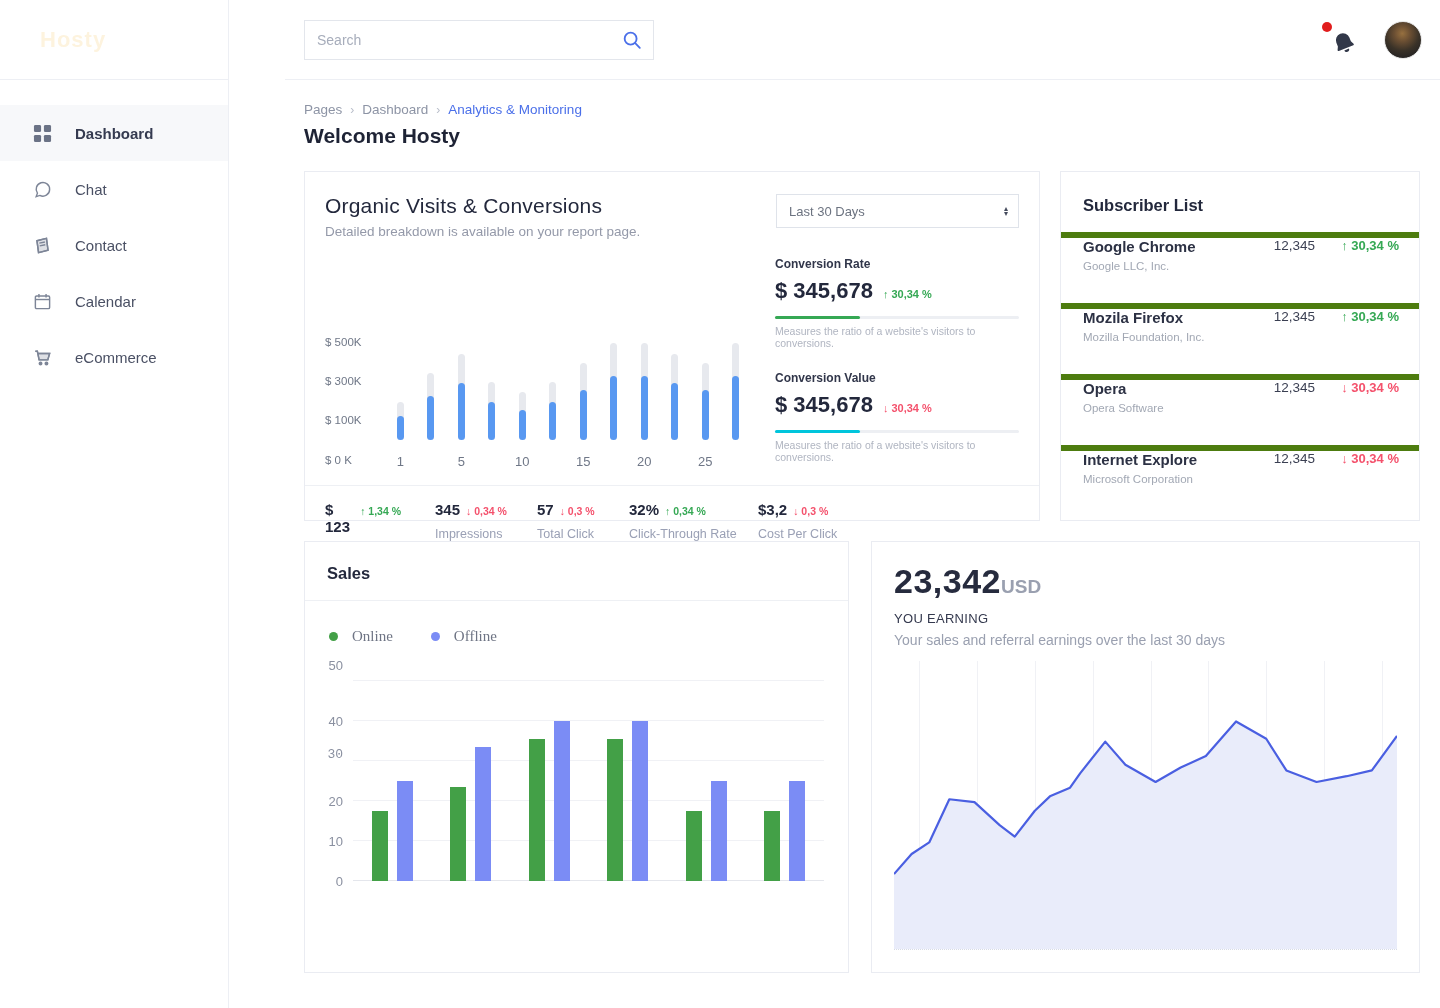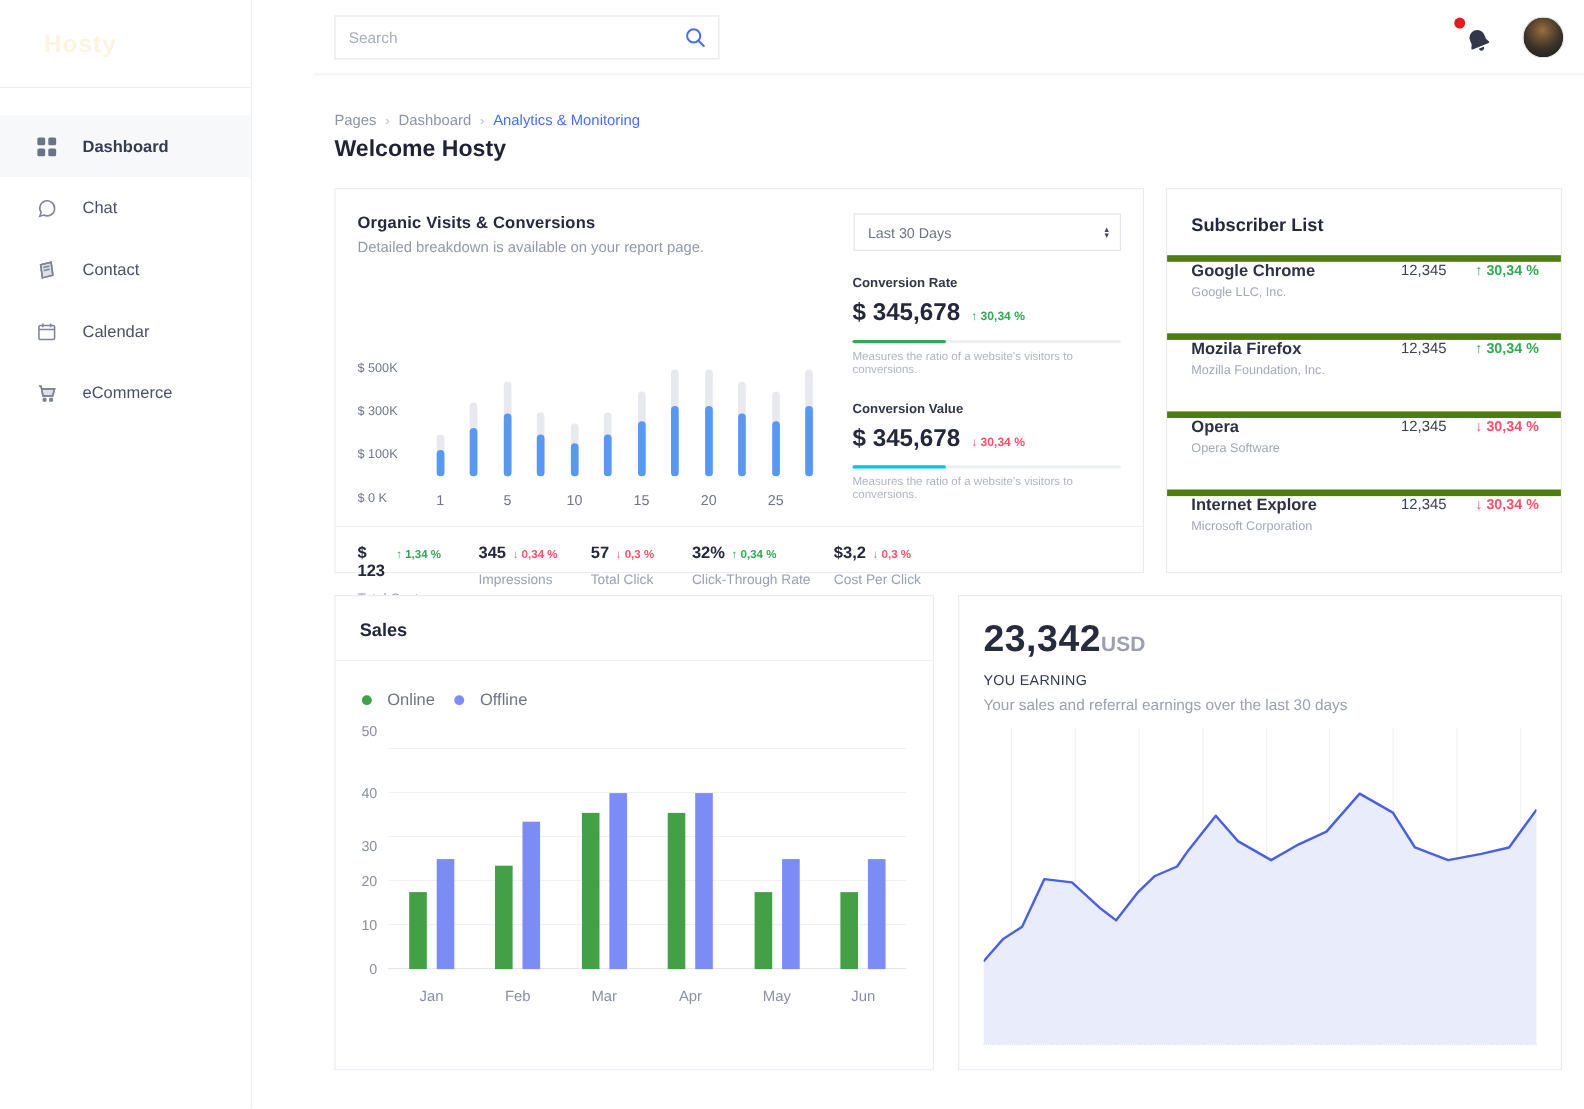--- a/index.html
+++ b/index.html
@@ -15,21 +15,21 @@
   .logo-text { font-size:22px; font-weight:bold; color:rgba(243,181,47,.16); letter-spacing:1px; }
   .nav { padding-top:25px; }
   .nav-item { height:56px; display:flex; align-items:center; padding:0 26px 0 33px; cursor:pointer;
               color:#4a5064; font-size:15px; }
   .nav-item .nicon { width:19px; height:19px; margin-right:23px; color:#7d8597; display:flex; align-items:center; justify-content:center; }
   .nav-item.active { background:#f7f8fa; color:#353b50; font-weight:bold; }
   .nav-item.active .nicon { color:#6b7386; }
   .nav-badge { margin-left:auto; background:#f0b429; color:#fff; font-size:12px; font-weight:bold;
                border-radius:13px; padding:6px 9px; line-height:1; }
   
-  .topbar { position:absolute; left:285px; right:0; top:0; height:68px; background:#fff;
+  .topbar { position:absolute; left:285px; right:0; top:0; height:80px; background:#fff;
             border-bottom:1px solid #edeff4; display:flex; align-items:center; padding:0 18px 0 19px; z-index:2; }
   .search-box { width:350px; height:40px; border:1px solid #e3e6ec; display:flex; align-items:center; padding:0 10px 0 12px; background:#fff; }
   .search-box input { border:none; outline:none; flex:1; font-size:14px; color:#3f4254; font-family:inherit; }
   .search-box input::placeholder { color:#a7adbb; }
   .search-icon { width:22px; height:22px; color:#4a6fe9; }
   .top-right { margin-left:auto; display:flex; align-items:center; gap:28px; }
   .bell-wrap { position:relative; width:30px; height:32px; cursor:pointer; }
   .bell-icon { width:24px; height:24px; color:#323849; transform:rotate(-22deg); margin-top:7px; margin-left:6px; }
   .bell-dot { position:absolute; left:-4px; top:-2px; width:10px; height:10px; border-radius:50%; background:#e11d1d; }
   .avatar { width:38px; height:38px; border-radius:50%; cursor:pointer;
@@ -41,21 +41,21 @@
   .breadcrumb .sep { color:#b8bdc9; font-size:12px; }
   .crumb { cursor:pointer; }
   .crumb.current { color:#4a6fe9; }
   .page-title { margin-top:7px; font-size:21px; font-weight:bold; color:#1e2335; }
   .row1 { display:flex; gap:20px; margin-top:23px; }
   .row2 { display:flex; gap:22px; margin-top:20px; }
   .card { background:#fff; border:1px solid #eaecf2; }
   
   .organic-card { width:736px; height:350px; display:flex; flex-direction:column; }
   .org-top { display:flex; padding:22px 20px 0 20px; }
-  .org-title { font-size:15px; font-weight:bold; color:#23283c; letter-spacing:.2px; }
+  .org-title { font-size:21px; font-weight:normal; color:#23283c; letter-spacing:.2px; }
   .org-sub { font-size:13.5px; color:#9499a9; margin-top:6px; }
   .period-select { margin-left:auto; width:243px; height:34px; border:1px solid #dfe3ea; display:flex;
                    align-items:center; padding:0 10px 0 12px; font-size:13px; color:#6c7380; cursor:pointer; }
   .sel-arrows { margin-left:auto; display:flex; flex-direction:column; line-height:5px; font-size:8px; color:#464c5e; }
   .org-body { display:flex; flex:1; padding:14px 20px 0 20px; }
   .org-chart-wrap { flex:1; display:flex; flex-direction:column; justify-content:flex-end; padding-bottom:16px; }
   .org-plot-row { display:flex; }
   .org-ylabels { width:52px; position:relative; height:112px; }
   .org-ylabels span { position:absolute; left:0; font-size:11.5px; color:#6f7787; }
   .org-bars { flex:1; display:flex; align-items:flex-end; height:112px; padding:0 6px 0 8px; }
@@ -89,21 +89,21 @@
   .subs-card { flex:1; height:350px; }
   .subs-title { padding:24px 20px 17px 22px; font-size:16.5px; font-weight:bold; color:#23283c; }
   .subs-row { border-top:6px solid #4d7c0f; display:flex; padding:0 20px 0 22px; height:71px; cursor:pointer; }
   .subs-name { font-size:15px; font-weight:bold; color:#2c3144; }
   .subs-company { font-size:11.5px; color:#a2a8b4; margin-top:5px; }
   .subs-count { margin-left:auto; font-size:13.5px; color:#3a3f52; }
   .subs-change { width:84px; text-align:right; font-size:13px; font-weight:bold; }
   
   .sales-card { width:545px; height:432px; }
   .sales-title { padding:22px 20px 17px 22px; font-size:16.5px; font-weight:bold; color:#23283c; border-bottom:1px solid #eef0f4; }
-  .sales-legend { display:flex; gap:18px; padding:27px 0 0 24px; }
+  .sales-legend { display:flex; gap:38px; padding:27px 0 0 24px;font-family:Liberation Serif, serif; }
   .legend-item { display:flex; align-items:center; gap:14px; font-size:15px; color:#6e7484; cursor:pointer; }
   .legend-dot { width:9px; height:9px; border-radius:50%; }
   .sales-chart { display:flex; margin:36px 24px 0 14px; }
   .sales-ycol { width:34px; position:relative; height:200px; }
   .sales-ycol span { position:absolute; right:10px; transform:translateY(50%); font-size:13px; color:#8a90a0; }
   .sales-plot { flex:1; position:relative; height:200px; }
   .gridline { position:absolute; left:0; right:0; height:1px; background:#f0f1f5; }
   .gridline.base { background:#e4e6ec; }
   .sales-groups { position:absolute; inset:0; display:flex; }
   .sales-group { flex:1; display:flex; justify-content:center; align-items:flex-end; gap:9px; }
@@ -435,21 +435,21 @@
           <div class="legend-item">
             <span class="legend-dot" style="background: rgb(123, 140, 245);"></span>
             <span>Offline</span>
           </div>
         </div>
       <div class="sales-chart">
         <div class="sales-ycol" id="sales-ycol">
             <span style="bottom: 0px;">0</span>
             <span style="bottom: 40px;">10</span>
             <span style="bottom: 80px;">20</span>
-            <span style="bottom: 112px;">30</span>
+            <span style="bottom: 127px; font-family: Liberation Mono, monospace;">30</span>
             <span style="bottom: 160px;">40</span>
             <span style="bottom: 216px;">50</span>
           </div>
         <div class="sales-plot" id="sales-plot">
             <div class="gridline base" style="bottom: 0px;"></div>
             <div class="gridline" style="bottom: 40px;"></div>
             <div class="gridline" style="bottom: 80px;"></div>
             <div class="gridline" style="bottom: 120px;"></div>
             <div class="gridline" style="bottom: 160px;"></div>
             <div class="gridline" style="bottom: 200px;"></div>
@@ -474,28 +474,20 @@
                 <div class="sales-bar" style="height: 70px; background: rgb(67, 160, 71);"></div>
                 <div class="sales-bar" style="height: 100px; background: rgb(123, 140, 245);"></div>
               </div>
               <div class="sales-group">
                 <div class="sales-bar" style="height: 70px; background: rgb(67, 160, 71);"></div>
                 <div class="sales-bar" style="height: 100px; background: rgb(123, 140, 245);"></div>
               </div>
             </div>
           </div>
       </div>
-      <div class="sales-xrow" id="sales-xrow">
-          <span>Jan</span>
-          <span>Feb</span>
-          <span>Mar</span>
-          <span>Apr</span>
-          <span>May</span>
-          <span>Jun</span>
-        </div>
     </section>
 
     <section class="card earn-card">
       <div class="earn-head">
         <div>
           <span class="earn-amount">23,342</span><span class="earn-cur">USD</span>
         </div>
         <div class="earn-label">YOU EARNING</div>
         <div class="earn-sub">Your sales and referral earnings over the last 30 days</div>
       </div>

